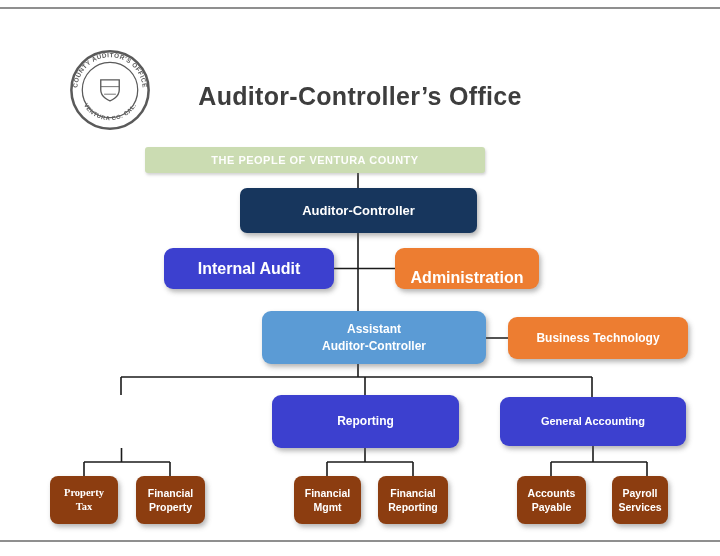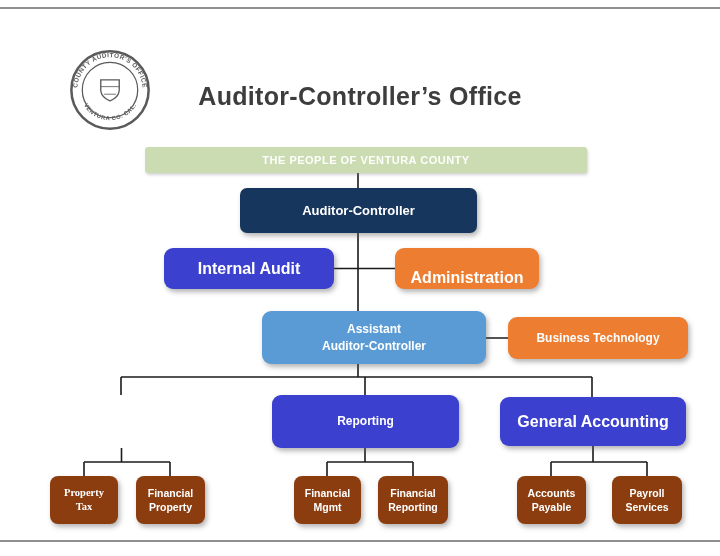--- a/index.html
+++ b/index.html
@@ -17,41 +17,41 @@
   .title { position:absolute; left:140px; top:82px; width:440px; text-align:center;
            font-size:25px; font-weight:bold; color:#3d3d3d; letter-spacing:.3px; }
 
   .connectors { position:absolute; left:0; top:0; width:720px; height:556px; pointer-events:none; }
 
   .node { position:absolute; display:flex; flex-direction:column; justify-content:center;
           align-items:center; text-align:center; color:#ffffff; font-weight:bold;
           border-radius:9px; line-height:1.35;
           box-shadow:2px 3px 5px rgba(90,90,90,.45); }
 
-  .banner { left:145px; top:147px; width:442px; height:26px; background:var(--green);
+  .banner { left:145px; top:147px; width:340px; height:26px; background:var(--green);
             border-radius:3px; font-size:11px; letter-spacing:.5px;
             color:rgba(255,255,255,.97); box-shadow:1px 2px 3px rgba(130,130,130,.35); }
 
   .n-ac    { left:240px; top:188px; width:237px; height:45px; background:var(--navy);  font-size:13px; border-radius:7px; }
   .n-ia    { left:164px; top:248px; width:170px; height:41px; background:var(--royal); font-size:16px; }
   .n-admin { left:395px; top:248px; width:144px; height:41px; background:var(--orange);font-size:16px;justify-content:flex-end; }
   .n-asst  { left:262px; top:311px; width:224px; height:53px; background:var(--lightblue); font-size:12px; }
   .n-bt    { left:508px; top:317px; width:180px; height:42px; background:var(--orange);font-size:12px; }
 
   .n-fppt  { left:30px;  top:395px; width:183px; height:53px; background:var(--royal); font-size:12px; }
   .n-fmr   { left:272px; top:395px; width:187px; height:53px; background:var(--royal); font-size:12px; }
-  .n-ga    { left:500px; top:397px; width:186px; height:49px; background:var(--royal); font-size:16px;text-align:center; }
+  .n-ga    { left:500px; top:397px; width:186px; height:49px; background:var(--royal); font-size:11px;text-align:center; }
 
   .leaf    { top:476px; height:48px; background:var(--brown); font-size:10.5px; border-radius:8px; }
   .n-pt { left:50px;  width:68px;font-family:Liberation Serif, serif; }
   .n-fp { left:136px; width:69px; }
   .n-fm { left:294px; width:67px; }
   .n-fr { left:378px; width:70px; }
   .n-ap { left:517px; width:69px; }
-  .n-ps { left:612px; width:70px; }
+  .n-ps { left:612px; width:56px; }
 </style>
 </head>
 <body>
 
 <div class="slide">
 
   <div class="rule rule-top"></div>
   <div class="rule rule-bottom"></div>
 
   <svg class="seal" viewBox="0 0 100 100">

